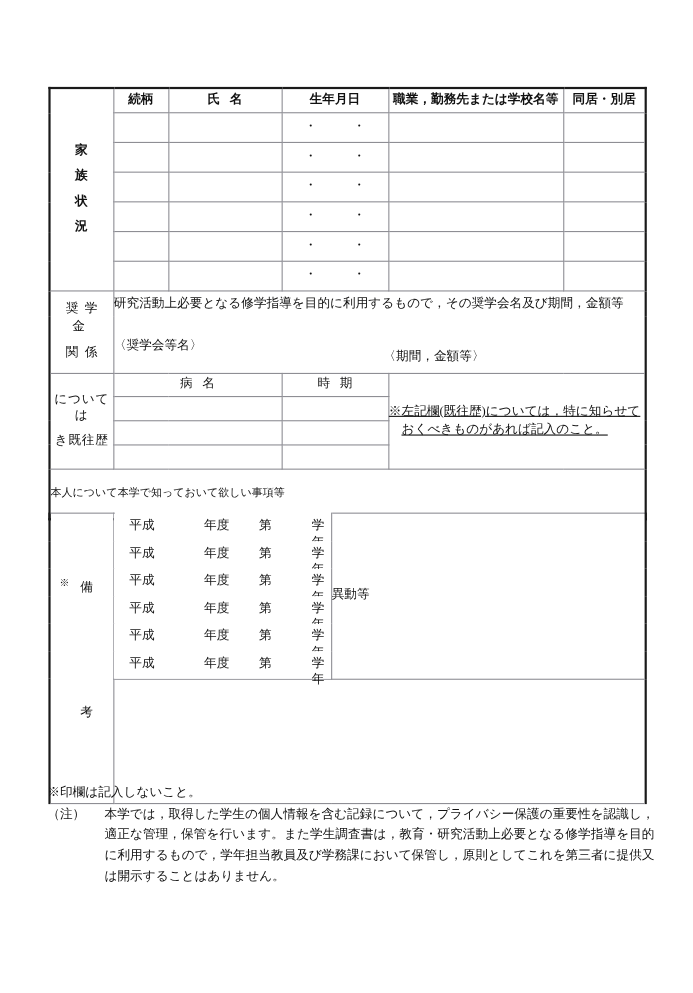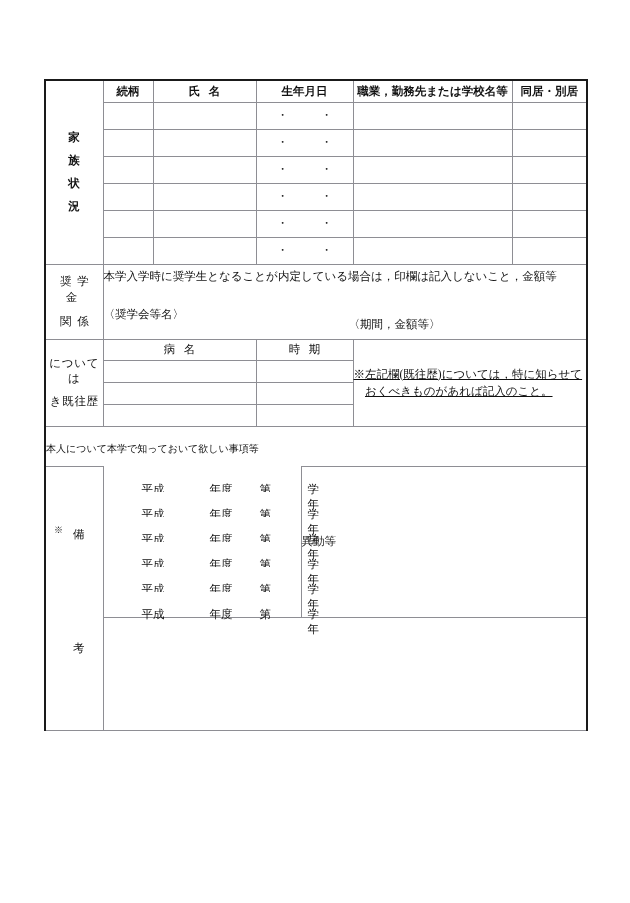--- a/index.html
+++ b/index.html
@@ -174,22 +174,21 @@
     height: 25px;
     border-left: 1px solid #8e8e94;
     border-right: 1px solid #8e8e94;
     border-top: none !important;
     border-bottom: none !important;
     font-size: 11.5px;
     position: relative;
   }
   .year-cell span {
     position: absolute;
-    top: 15px;
-    margin-left: 24px;
+    top: 4px;
   }
   .y-heisei { left: 14px; }
   .y-nendo  { left: 82px; }
   .y-dai    { left: 132px; }
   .y-gakunen{ left: 180px; }
 
   .idou-cell {
     vertical-align: top;
     padding: 4px 0 0 8px;
     font-size: 11.5px;
@@ -297,21 +296,21 @@
         <td class="dob-cell"><span class="dot">・</span><span class="dot">・</span></td>
         <td></td>
         <td class="frame-right"></td>
       </tr>
 
       <tr>
         <td rowspan="2" class="side-label frame-left thick-div-top">
           <span class="pair-line">奨学金</span>
           <span class="pair-line">関係</span>
         </td>
-        <td colspan="5" class="sch-line1 frame-right thick-div-top">本学入学時に奨学生となることが内定している場合は，印欄は記入しないこと，金額等</td>
+        <td colspan="5" class="sch-line1 frame-right thick-div-top">研究活動上必要となる修学指導を目的に利用するもので，その奨学会名及び期間，金額等</td>
       </tr>
       <tr>
         <td colspan="5" class="sch-line2 frame-right">
           <span class="row2-inner">
             <span>〈奨学会等名〉</span>
             <span class="right-note">〈期間，金額等〉</span>
           </span>
         </td>
       </tr>
 
@@ -409,14 +408,21 @@
           <span class="y-dai">第</span>
           <span class="y-gakunen">学年</span>
         </td>
       </tr>
       <tr>
         <td colspan="2" class="big-blank frame-right"></td>
       </tr>
     </tbody>
   </table>
 
+  <div id="footer-notes">
+    <span class="note-star">※印欄は記入しないこと。</span>
+    <span class="note-chu">
+      <span class="chu-tag">（注）</span>
+      <span class="chu-body">本学では，取得した学生の個人情報を含む記録について，プライバシー保護の重要性を認識し，適正な管理，保管を行います。また学生調査書は，教育・研究活動上必要となる修学指導を目的に利用するもので，学年担当教員及び学務課において保管し，原則としてこれを第三者に提供又は開示することはありません。</span>
+    </span>
+  </div>
 
 </div>
 
 </body></html>

